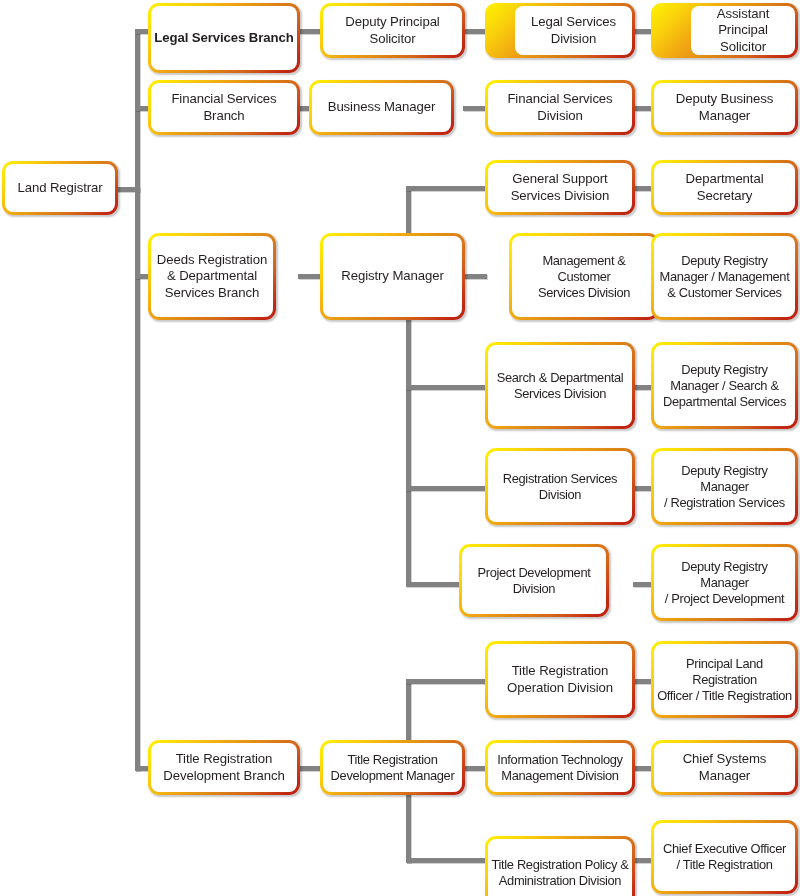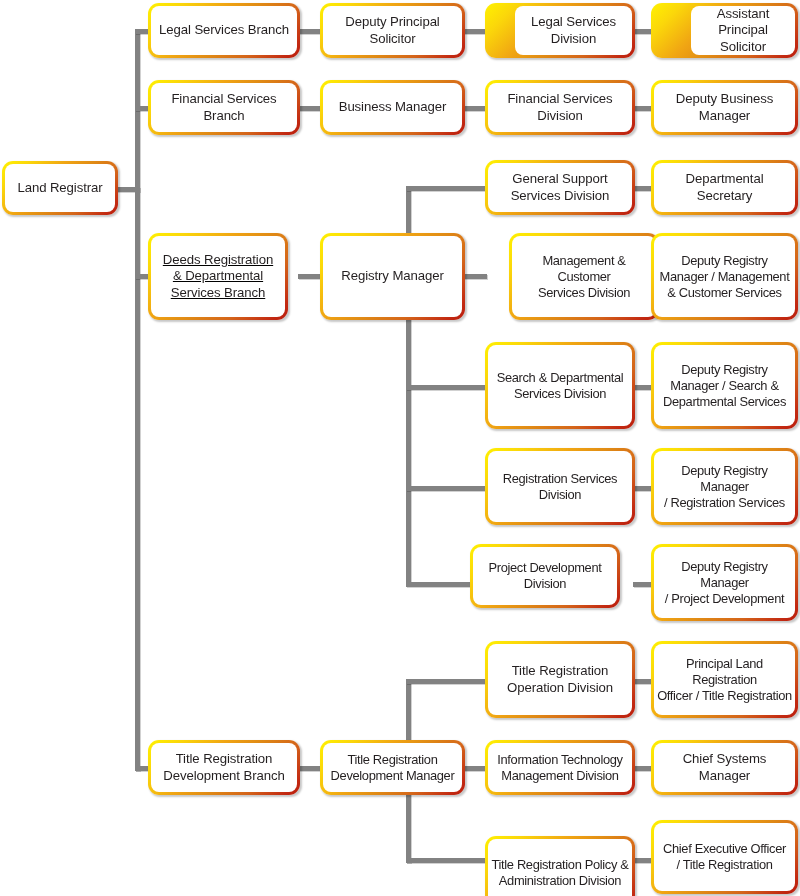--- a/index.html
+++ b/index.html
@@ -113,21 +113,21 @@
   <div class="conn h" style="left:633px; top:679px; width:20px;"></div>
   <div class="conn h" style="left:633px; top:766px; width:20px;"></div>
   <div class="conn h" style="left:633px; top:858px; width:20px;"></div>
 
   <div class="node" style="left:2px; top:161px; width:116px; height:54px;">
     <div class="node-inner">
       <span class="node-label">Land Registrar</span>
     </div>
   </div>
 
-  <div class="node" style="left:148px; top:3px; width:152px; height:55px;">
+  <div class="node" style="left:148px; top:3px; width:152px; height:70px;font-weight:bold;">
     <div class="node-inner">
       <span class="node-label">Legal Services Branch</span>
     </div>
   </div>
   <div class="node" style="left:320px; top:3px; width:145px; height:55px;">
     <div class="node-inner">
       <span class="node-label">Deputy Principal
 Solicitor</span>
     </div>
   </div>
@@ -143,21 +143,21 @@
 Solicitor</span>
     </div>
   </div>
 
   <div class="node" style="left:148px; top:80px; width:152px; height:55px;">
     <div class="node-inner">
       <span class="node-label">Financial Services
 Branch</span>
     </div>
   </div>
-  <div class="node" style="left:320px; top:80px; width:145px; height:55px;">
+  <div class="node" style="left:309px; top:80px; width:145px; height:55px;">
     <div class="node-inner">
       <span class="node-label">Business Manager</span>
     </div>
   </div>
   <div class="node" style="left:485px; top:80px; width:150px; height:55px;">
     <div class="node-inner">
       <span class="node-label">Financial Services
 Division</span>
     </div>
   </div>
@@ -174,21 +174,21 @@
 Services Division</span>
     </div>
   </div>
   <div class="node" style="left:651px; top:160px; width:147px; height:55px;">
     <div class="node-inner">
       <span class="node-label">Departmental
 Secretary</span>
     </div>
   </div>
 
-  <div class="node" style="left:148px; top:233px; width:140px; height:87px;text-decoration:underline;">
+  <div class="node" style="left:148px; top:233px; width:128px; height:87px;">
     <div class="node-inner">
       <span class="node-label">Deeds Registration
 &amp; Departmental
 Services Branch</span>
     </div>
   </div>
   <div class="node" style="left:320px; top:233px; width:145px; height:87px;">
     <div class="node-inner">
       <span class="node-label">Registry Manager</span>
     </div>
@@ -227,21 +227,21 @@
 Division</span>
     </div>
   </div>
   <div class="node tight" style="left:651px; top:448px; width:147px; height:77px;">
     <div class="node-inner">
       <span class="node-label">Deputy Registry Manager
 / Registration Services</span>
     </div>
   </div>
 
-  <div class="node tight" style="left:470px; top:544px; width:150px; height:64px;">
+  <div class="node tight" style="left:459px; top:544px; width:150px; height:73px;">
     <div class="node-inner">
       <span class="node-label">Project Development
 Division</span>
     </div>
   </div>
   <div class="node tight" style="left:651px; top:544px; width:147px; height:77px;">
     <div class="node-inner">
       <span class="node-label">Deputy Registry Manager
 / Project Development</span>
     </div>

